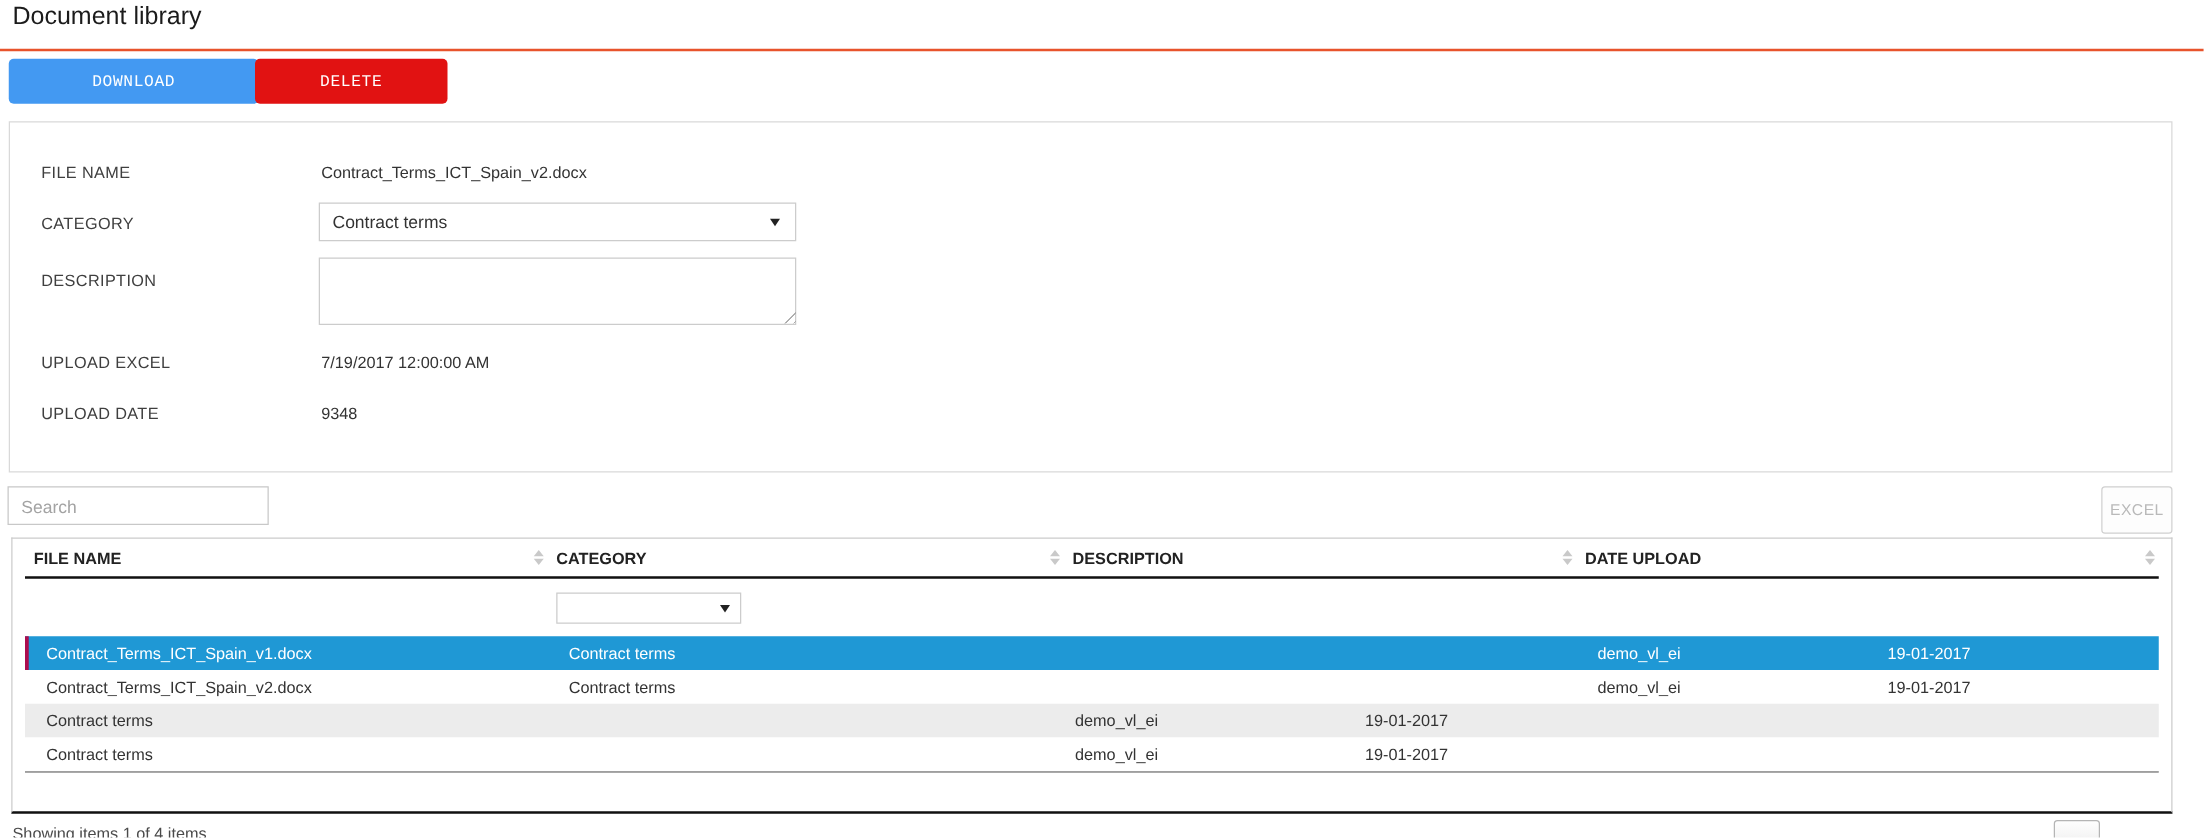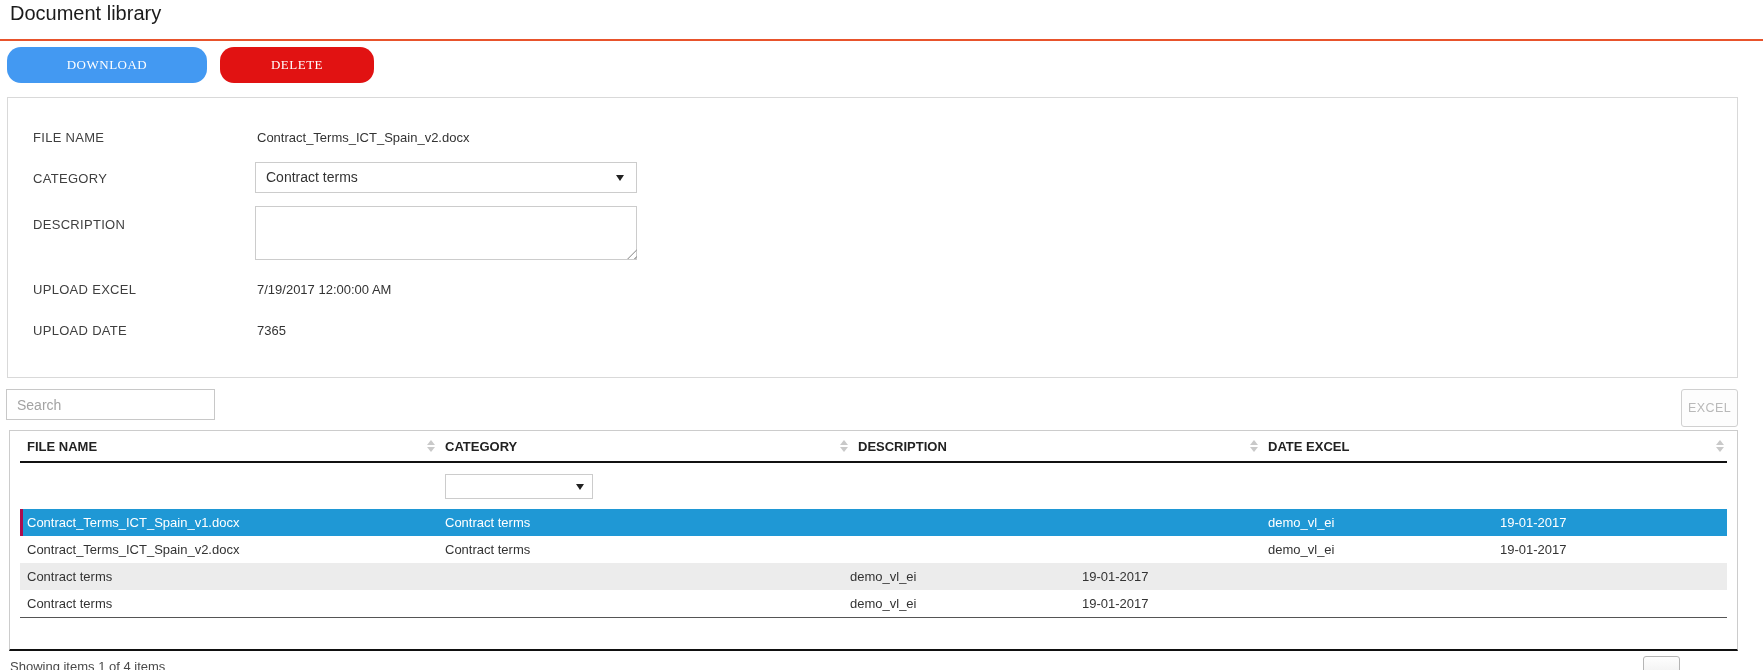--- a/index.html
+++ b/index.html
@@ -7,24 +7,24 @@
     width:1763px;height:670px;overflow:hidden;background:#fff;position:relative;
     font-family:"Liberation Sans","DejaVu Sans",sans-serif;
     --accent:#e8532c; --download:#4399f2; --delete:#e11212;
     --selrow:#1f98d5; --selbar:#ac0d4e; --altrow:#ececec;
   }
   .abs{position:absolute}
   
   .page-title{left:10px;top:2px;font-size:20px;color:#1b1b1b;font-weight:400}
   .title-rule{left:0;top:39px;width:1763px;height:2px;background:var(--accent)}
   
-  .btn{border:none;border-radius:14px;color:#fff;font-size:13px;letter-spacing:.5px;
-       font-family:Liberation Serif, serif;cursor:pointer;height:36px}
+  .btn{border:none;border-radius:4px;color:#fff;font-size:13px;letter-spacing:.5px;
+       font-family:Liberation Mono, monospace;cursor:pointer;height:36px}
   .btn-download{left:7px;top:47px;width:200px;background:var(--download)}
-  .btn-delete{left:220px;top:47px;width:154px;background:var(--delete)}
+  .btn-delete{left:204px;top:47px;width:154px;background:var(--delete)}
   
   .panel{left:7px;top:97px;width:1731px;height:281px;border:1px solid #d9d9d9;background:#fff;box-sizing:border-box}
   .flabel{left:33px;font-size:13px;color:#3f3f3f;letter-spacing:.3px}
   .fvalue{left:257px;font-size:13px;color:#333}
   .form-select{left:255px;top:162px;width:382px;height:31px;border:1px solid #ccc;background:#fff;
        box-sizing:border-box;font-size:14px;color:#333;line-height:29px;padding-left:10px;cursor:pointer}
   .form-select .caret{position:absolute;right:12px;top:12px;width:0;height:0;
        border-left:4px solid transparent;border-right:4px solid transparent;border-top:6px solid #222}
   .form-textarea{left:255px;top:206px;width:382px;height:54px;border:1px solid #ccc;background:#fff;
        box-sizing:border-box;font-size:13px;color:#333;padding:4px 6px;resize:none}
@@ -49,21 +49,21 @@
   .sort .dn{width:0;height:0;border-left:4px solid transparent;border-right:4px solid transparent;border-top:5px solid #c9c9c9}
   .gfilter{height:46px;display:flex;align-items:center}
   .filter-select{position:relative;margin-left:425px;width:148px;height:25px;border:1px solid #ccc;background:#fff;
        box-sizing:border-box;font-size:13px;color:#333;line-height:23px;padding-left:8px;cursor:pointer}
   .filter-select .caret{position:absolute;right:8px;top:9px;width:0;height:0;
        border-left:4px solid transparent;border-right:4px solid transparent;border-top:6px solid #222}
   .rows-wrap{border-bottom:1px solid #555}
   .grow{display:flex;height:27px;align-items:center;position:relative;cursor:pointer;background:#fff}
   .grow.alt{background:var(--altrow)}
   .grow.selected{background:var(--selrow);color:#fff}
-  .grow .cell{box-sizing:border-box;padding-left:7px;font-size:13px;color:#333;white-space:nowrap;overflow:hidden}
+  .grow .cell{box-sizing:border-box;padding-left:17px;font-size:13px;color:#333;white-space:nowrap;overflow:hidden}
   .grow.selected .cell{color:#fff}
   .selbar{position:absolute;left:0;top:0;bottom:0;width:3px;background:var(--selbar)}
   
   .pager-status{left:10px;top:659px;font-size:13px;color:#4a4a4a}
   .pager-btn{left:1643px;top:656px;width:37px;height:26px;border:1px solid #b5b5b5;border-radius:3px;
        background:linear-gradient(#fefefe,#ececec);cursor:pointer}
 </style>
 </head>
 <body style="--accent: #e8532c; --download: #4399f2; --delete: #e11212; --selrow: #1f98d5; --selbar: #ac0d4e; --altrow: #ececec;">
 
@@ -85,21 +85,21 @@
 </div>
 
 <div class="abs flabel" style="top:217px">DESCRIPTION</div>
 <textarea class="abs form-textarea" style=""></textarea>
 <div class="abs resize-grip"></div>
 
 <div class="abs flabel" style="top:282px">UPLOAD EXCEL</div>
 <div class="abs fvalue" style="top:282px">7/19/2017 12:00:00 AM</div>
 
 <div class="abs flabel" style="top:323px">UPLOAD DATE</div>
-<div class="abs fvalue" style="top:323px">7365</div>
+<div class="abs fvalue" style="top:323px">9348</div>
 
 <input class="abs search-input" type="text" placeholder="Search" style="">
 <button class="abs btn-excel">EXCEL</button>
 
 <div class="abs grid">
   <div class="ghead">
     <div class="hcell c1">
       <span>FILE NAME</span>
       <span class="sort">
           <span class="up"></span>
@@ -114,21 +114,21 @@
         </span>
     </div>
     <div class="hcell c3">
       <span>DESCRIPTION</span>
       <span class="sort">
           <span class="up"></span>
           <span class="dn"></span>
         </span>
     </div>
     <div class="hcell c5">
-      <span>DATE EXCEL</span>
+      <span>DATE UPLOAD</span>
       <span class="sort">
           <span class="up"></span>
           <span class="dn"></span>
         </span>
     </div>
   </div>
 
   <div class="gfilter">
     <div class="filter-select">
       <span></span>

